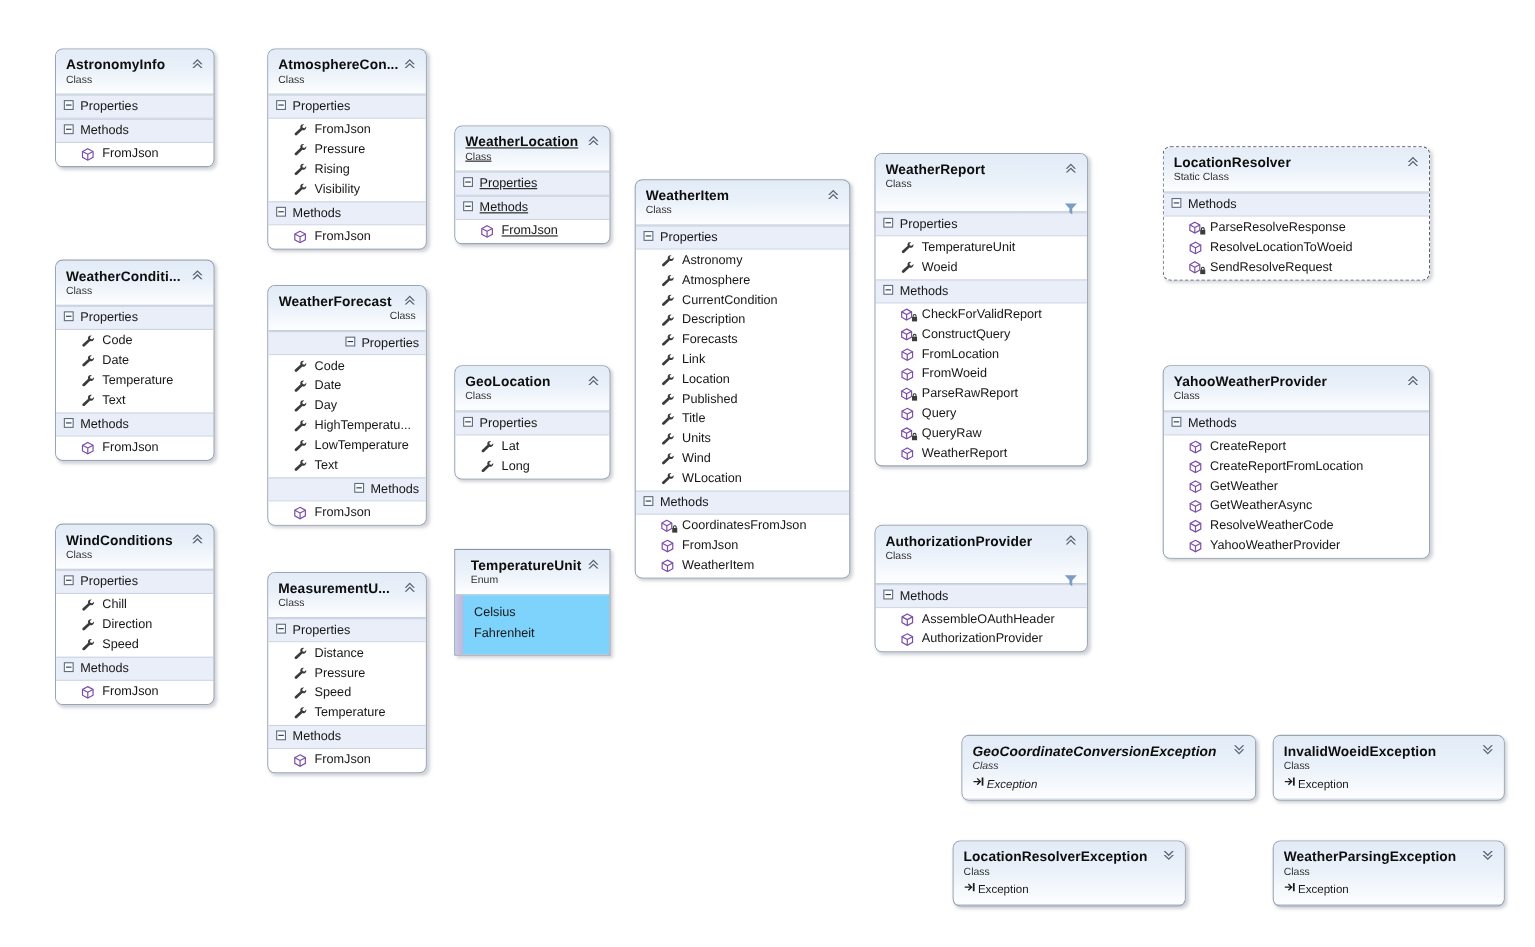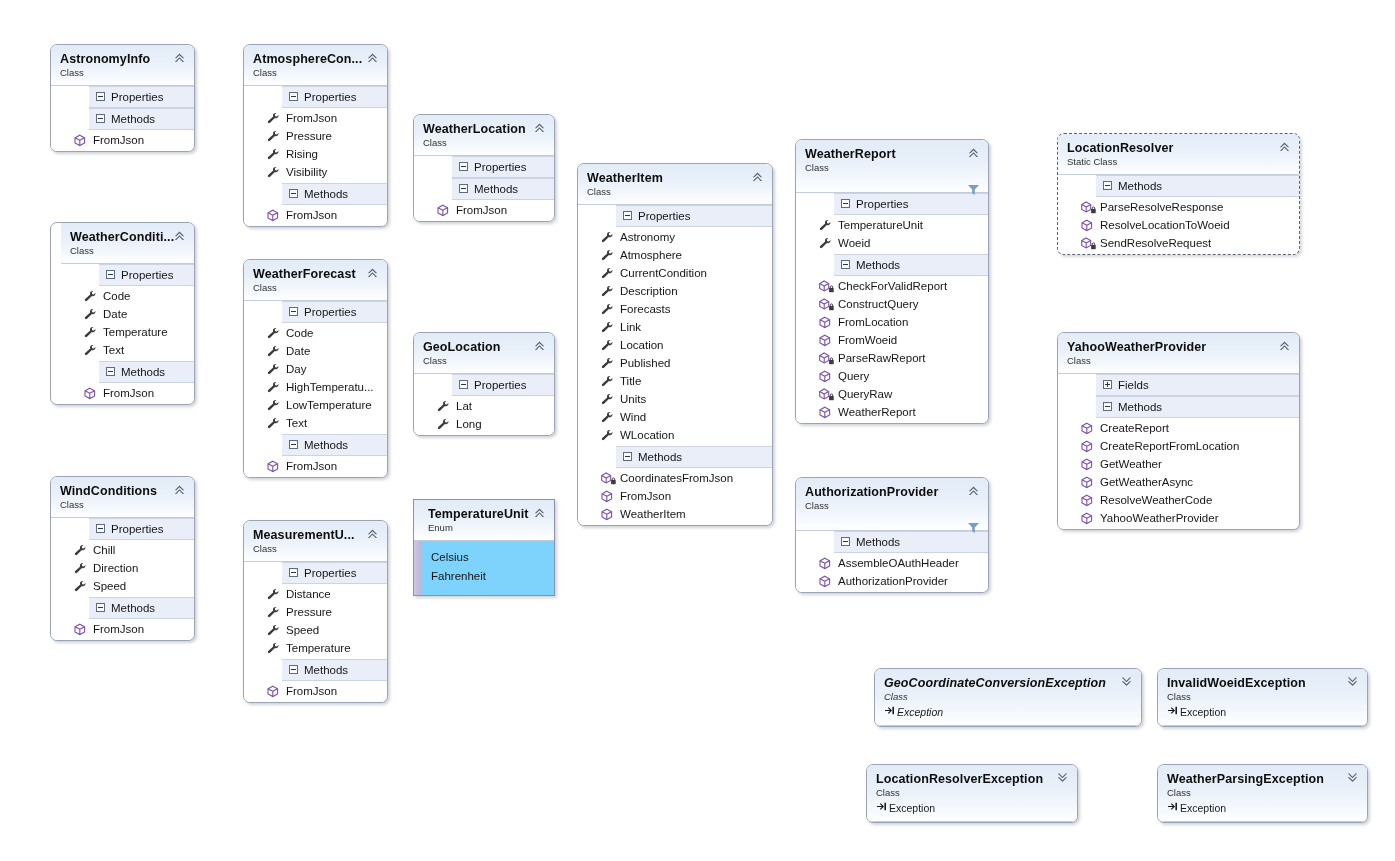--- a/index.html
+++ b/index.html
@@ -91,21 +91,20 @@
   
   .sec{
     background:#e9eef8;
     border-top:1px solid #ccd4e2;
     border-bottom:1px solid #ccd4e2;
     padding:2px 6px 2px 7px;
     font-size:11.5px;
     color:#151515;
     line-height:16px;
     white-space:nowrap;
-    margin-left:38px;
   }
   .sec:first-of-type{border-top:1px solid #c3cddc;}
   .exp{
     display:inline-block;
     width:9px;height:9px;
     border:1px solid #5d6b83;
     background:#fbfcfe;
     position:relative;
     vertical-align:middle;
     margin-right:6px;
@@ -163,21 +162,21 @@
           <span class="ico">
             <svg width="14" height="13" viewBox="0 0 14 13">
               <path d="M6.8 1.2 L11.6 3.8 L11.6 9.0 L6.8 11.6 L2.0 9.0 L2.0 3.8 Z" fill="none" stroke="#7b4fa8" stroke-width="1.1"></path>
               <path d="M6.8 6.3 L6.8 11.6 M6.8 6.3 L2.0 3.8 M6.8 6.3 L11.6 3.8" stroke="#7b4fa8" stroke-width="1.1" fill="none"></path>
             </svg>
           </span>
           <span class="lbl">FromJson</span>
         </div>
       </div>
     </div>
-    <div class="shape " style="left: 50px; top: 222px; width: 145px; padding-left: 10px;">
+    <div class="shape " style="left: 50px; top: 236px; width: 145px;">
       <div class="hdr">
         <div class="nm">WeatherConditi...</div>
         <div class="kind">Class</div>
         <div class="chev"><svg width="15" height="14" viewBox="0 0 15 14">
             <path d="M7.5 2.6 L12.2 7.3 L10.6 7.3 L7.5 4.2 L4.4 7.3 L2.8 7.3 Z" fill="#5a6374"></path>
             <path d="M7.5 6.2 L12.2 10.9 L10.6 10.9 L7.5 7.8 L4.4 10.9 L2.8 10.9 Z" fill="#5a6374"></path>
           </svg></div>
       </div>
       <div class="sec"><span class="exp"></span><span>Properties</span></div>
       <div class="rows">
@@ -326,21 +325,21 @@
           <span class="ico">
             <svg width="14" height="13" viewBox="0 0 14 13">
               <path d="M6.8 1.2 L11.6 3.8 L11.6 9.0 L6.8 11.6 L2.0 9.0 L2.0 3.8 Z" fill="none" stroke="#7b4fa8" stroke-width="1.1"></path>
               <path d="M6.8 6.3 L6.8 11.6 M6.8 6.3 L2.0 3.8 M6.8 6.3 L11.6 3.8" stroke="#7b4fa8" stroke-width="1.1" fill="none"></path>
             </svg>
           </span>
           <span class="lbl">FromJson</span>
         </div>
       </div>
     </div>
-    <div class="shape " style="left: 243px; top: 259px; width: 145px;">
+    <div class="shape " style="left: 243px; top: 259px; width: 145px; text-align: right;">
       <div class="hdr">
         <div class="nm">WeatherForecast</div>
         <div class="kind">Class</div>
         <div class="chev"><svg width="15" height="14" viewBox="0 0 15 14">
             <path d="M7.5 2.6 L12.2 7.3 L10.6 7.3 L7.5 4.2 L4.4 7.3 L2.8 7.3 Z" fill="#5a6374"></path>
             <path d="M7.5 6.2 L12.2 10.9 L10.6 10.9 L7.5 7.8 L4.4 10.9 L2.8 10.9 Z" fill="#5a6374"></path>
           </svg></div>
       </div>
       <div class="sec"><span class="exp"></span><span>Properties</span></div>
       <div class="rows">
@@ -456,21 +455,21 @@
           <span class="ico">
             <svg width="14" height="13" viewBox="0 0 14 13">
               <path d="M6.8 1.2 L11.6 3.8 L11.6 9.0 L6.8 11.6 L2.0 9.0 L2.0 3.8 Z" fill="none" stroke="#7b4fa8" stroke-width="1.1"></path>
               <path d="M6.8 6.3 L6.8 11.6 M6.8 6.3 L2.0 3.8 M6.8 6.3 L11.6 3.8" stroke="#7b4fa8" stroke-width="1.1" fill="none"></path>
             </svg>
           </span>
           <span class="lbl">FromJson</span>
         </div>
       </div>
     </div>
-    <div class="shape " style="left: 413px; top: 114px; width: 142px;">
+    <div class="shape " style="left: 413px; top: 114px; width: 142px; text-decoration: underline;">
       <div class="hdr">
         <div class="nm">WeatherLocation</div>
         <div class="kind">Class</div>
         <div class="chev"><svg width="15" height="14" viewBox="0 0 15 14">
             <path d="M7.5 2.6 L12.2 7.3 L10.6 7.3 L7.5 4.2 L4.4 7.3 L2.8 7.3 Z" fill="#5a6374"></path>
             <path d="M7.5 6.2 L12.2 10.9 L10.6 10.9 L7.5 7.8 L4.4 10.9 L2.8 10.9 Z" fill="#5a6374"></path>
           </svg></div>
       </div>
       <div class="sec"><span class="exp"></span><span>Properties</span></div>
       <div class="sec"><span class="exp"></span><span>Methods</span></div>
@@ -866,21 +865,20 @@
     </div>
     <div class="shape " style="left: 1057px; top: 332px; width: 243px;">
       <div class="hdr">
         <div class="nm">YahooWeatherProvider</div>
         <div class="kind">Class</div>
         <div class="chev"><svg width="15" height="14" viewBox="0 0 15 14">
             <path d="M7.5 2.6 L12.2 7.3 L10.6 7.3 L7.5 4.2 L4.4 7.3 L2.8 7.3 Z" fill="#5a6374"></path>
             <path d="M7.5 6.2 L12.2 10.9 L10.6 10.9 L7.5 7.8 L4.4 10.9 L2.8 10.9 Z" fill="#5a6374"></path>
           </svg></div>
       </div>
-      <div class="sec"><span class="exp plus"></span><span>Fields</span></div>
       <div class="sec"><span class="exp"></span><span>Methods</span></div>
       <div class="rows">
         <div class="row">
           <span class="ico">
             <svg width="14" height="13" viewBox="0 0 14 13">
               <path d="M6.8 1.2 L11.6 3.8 L11.6 9.0 L6.8 11.6 L2.0 9.0 L2.0 3.8 Z" fill="none" stroke="#7b4fa8" stroke-width="1.1"></path>
               <path d="M6.8 6.3 L6.8 11.6 M6.8 6.3 L2.0 3.8 M6.8 6.3 L11.6 3.8" stroke="#7b4fa8" stroke-width="1.1" fill="none"></path>
             </svg>
           </span>
           <span class="lbl">CreateReport</span>

